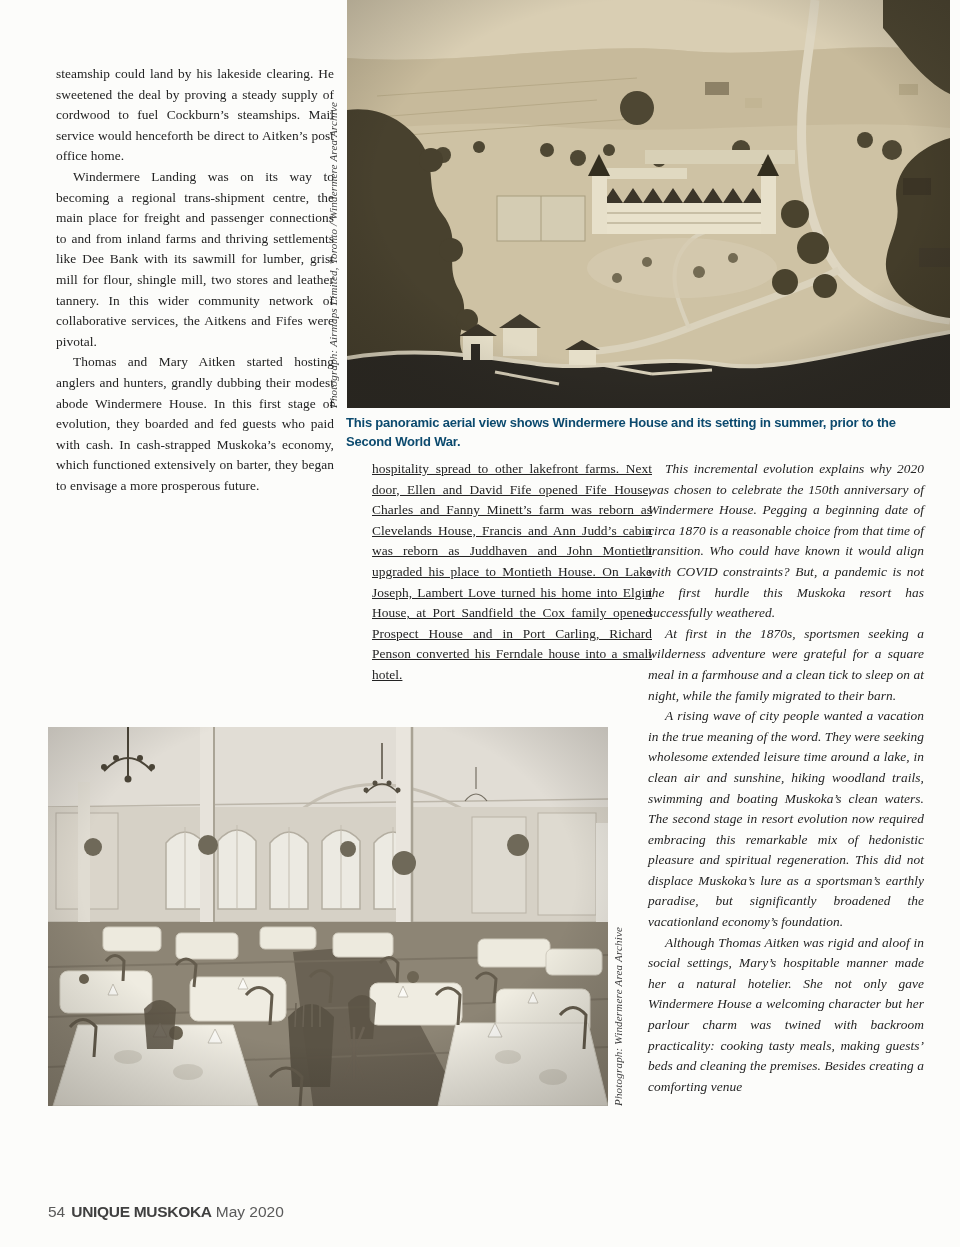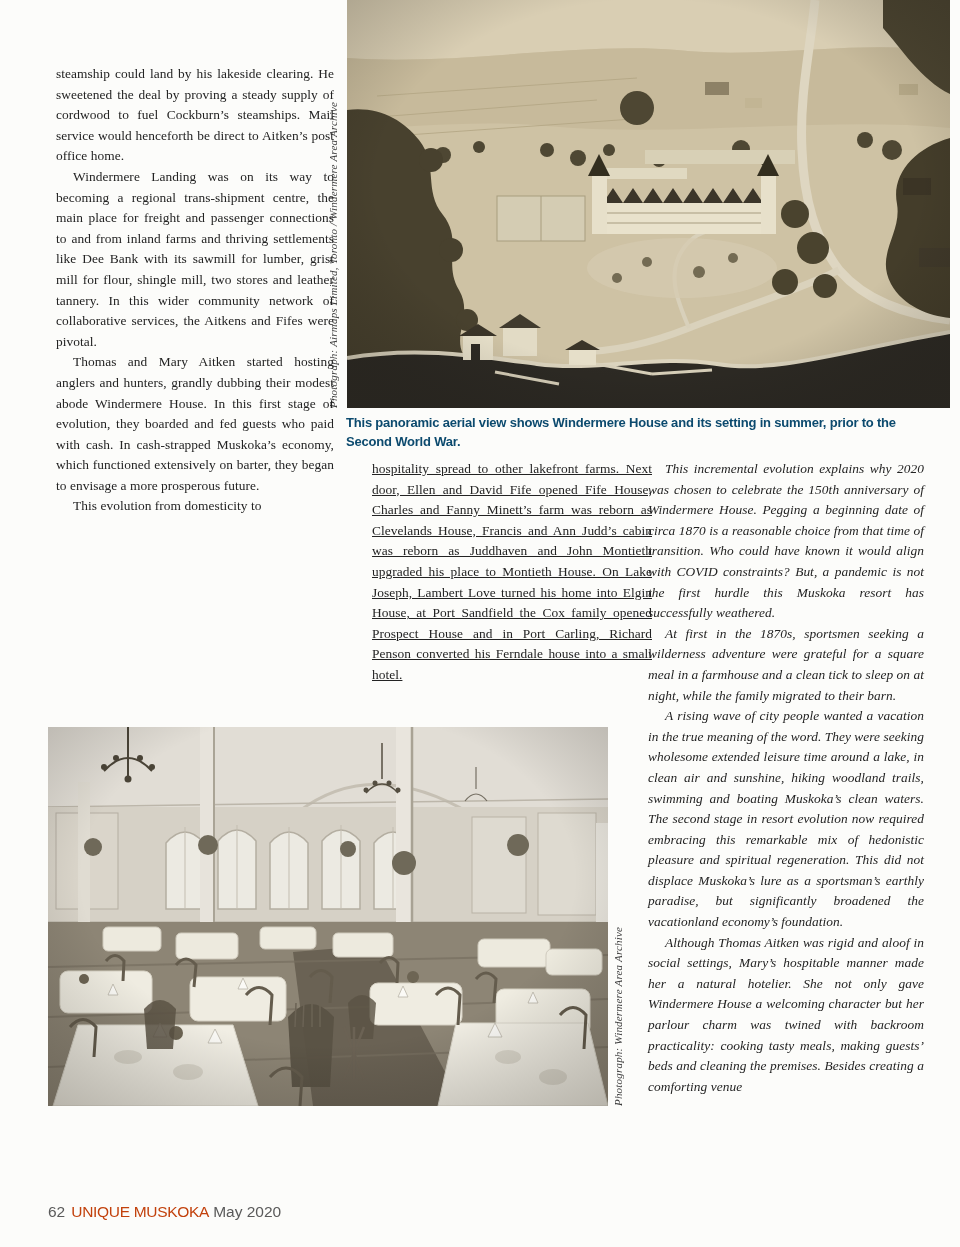--- a/index.html
+++ b/index.html
@@ -28,21 +28,21 @@
     position:absolute;font-family:"Liberation Serif",serif;font-style:italic;
     font-size:11px;color:#3c3c3c;letter-spacing:.2px;
     writing-mode:vertical-rl;transform:rotate(180deg);white-space:nowrap;
   }
   .credit-aerial{left:327px;top:90px;height:318px;}
   .credit-dining{left:612px;top:893px;height:213px;}
   .footer{
     position:absolute;left:48px;top:1203px;
     font-family:"Liberation Sans",sans-serif;font-size:15.5px;color:#5a5a5a;
   }
-  .footer .mag{font-weight:400;color:#c2410c;letter-spacing:-.3px;margin:0 4px 0 6px;}
+  .footer .mag{font-weight:700;color:#404040;letter-spacing:-.3px;margin:0 4px 0 6px;}
 </style>
 </head>
 <body>
 
 <div class="page">
 
   <div class="photo photo-aerial">
     <svg viewBox="0 0 603 408" width="603" height="408" preserveAspectRatio="none">
       <defs>
         <radialGradient id="vigA" cx="0.5" cy="0.45" r="0.75">
@@ -133,21 +133,20 @@
   </div>
 
   <div class="credit credit-aerial">Photograph: Airmaps Limited, Toronto / Windermere Area Archive</div>
 
   <div class="caption caption-aerial">This panoramic aerial view shows Windermere House and its setting in summer, prior to the Second World War.</div>
 
   <div class="col col-left">
     <p class="noindent">steamship could land by his lakeside clearing. He sweetened the deal by proving a steady supply of cordwood to fuel Cockburn’s steamships. Mail service would henceforth be direct to Aitken’s post office home.</p>
     <p>Windermere Landing was on its way to becoming a regional trans-shipment centre, the main place for freight and passenger connections to and from inland farms and thriving settlements like Dee Bank with its sawmill for lumber, grist mill for flour, shingle mill, two stores and leather tannery. In this wider community network of collaborative services, the Aitkens and Fifes were pivotal.</p>
     <p>Thomas and Mary Aitken started hosting anglers and hunters, grandly dubbing their modest abode Windermere House. In this first stage of evolution, they boarded and fed guests who paid with cash. In cash-strapped Muskoka’s economy, which functioned extensively on barter, they began to envisage a more prosperous future.</p>
-    <p>This evolution from domesticity to</p>
   </div>
 
   <div class="col col-mid">
     <p class="noindent">hospitality spread to other lakefront farms. Next door, Ellen and David Fife opened Fife House, Charles and Fanny Minett’s farm was reborn as Clevelands House, Francis and Ann Judd’s cabin was reborn as Juddhaven and John Montieth upgraded his place to Montieth House. On Lake Joseph, Lambert Love turned his home into Elgin House, at Port Sandfield the Cox family opened Prospect House and in Port Carling, Richard Penson converted his Ferndale house into a small hotel.</p>
   </div>
 
   <div class="col col-right">
     <p>This incremental evolution explains why 2020 was chosen to celebrate the 150th anniversary of Windermere House. Pegging a beginning date of circa 1870 is a reasonable choice from that time of transition. Who could have known it would align with COVID constraints? But, a pandemic is not the first hurdle this Muskoka resort has successfully weathered.</p>
     <p>At first in the 1870s, sportsmen seeking a wilderness adventure were grateful for a square meal in a farmhouse and a clean tick to sleep on at night, while the family migrated to their barn.</p>
     <p>A rising wave of city people wanted a vacation in the true meaning of the word. They were seeking wholesome extended leisure time around a lake, in clean air and sunshine, hiking woodland trails, swimming and boating Muskoka’s clean waters. The second stage in resort evolution now required embracing this remarkable mix of hedonistic pleasure and spiritual regeneration. This did not displace Muskoka’s lure as a sportsman’s earthly paradise, but significantly broadened the vacationland economy’s foundation.</p>
@@ -297,15 +296,15 @@
           <line x1="316" y1="300" x2="296" y2="352"></line>
           <line x1="306" y1="300" x2="306" y2="352"></line>
       </g>
       <rect width="560" height="379" fill="url(#vigD)"></rect>
     </svg>
   </div>
 
   <div class="credit credit-dining">Photograph: Windermere Area Archive</div>
 
 
-  <div class="footer"><span>62</span><span class="mag">UNIQUE MUSKOKA</span><span>May 2020</span></div>
+  <div class="footer"><span>54</span><span class="mag">UNIQUE MUSKOKA</span><span>May 2020</span></div>
 
 </div>
 
 </body></html>

